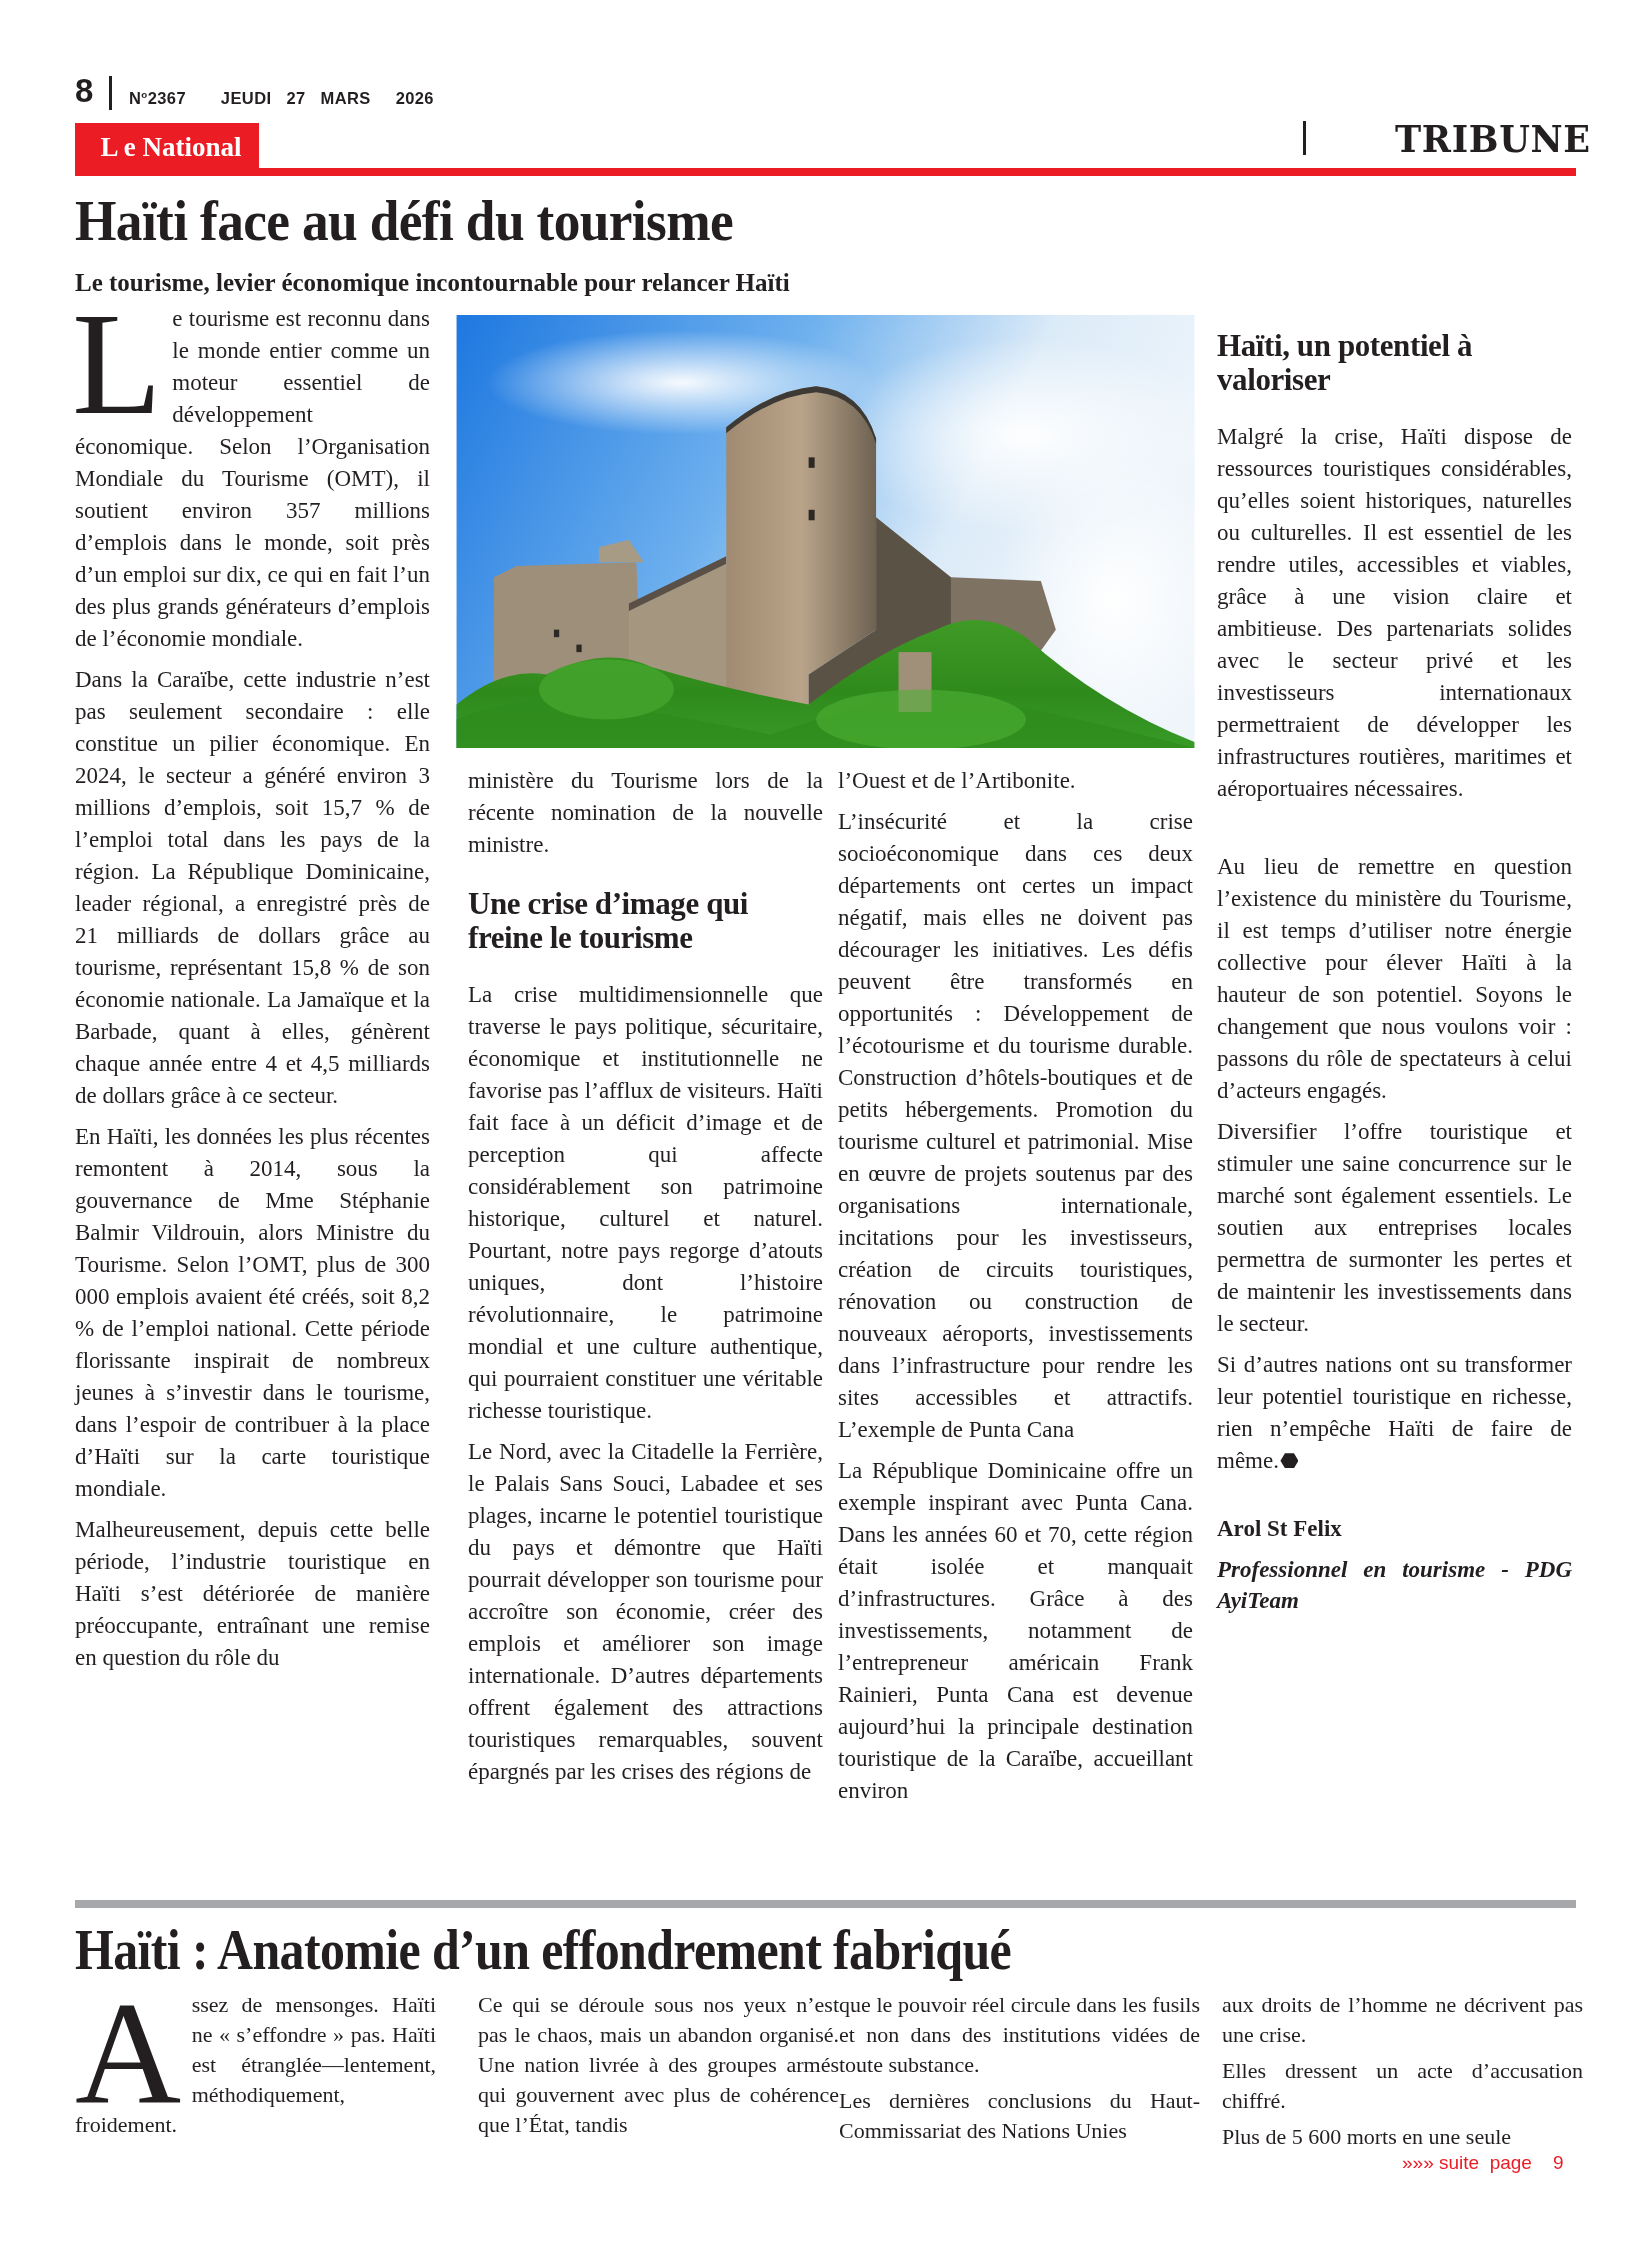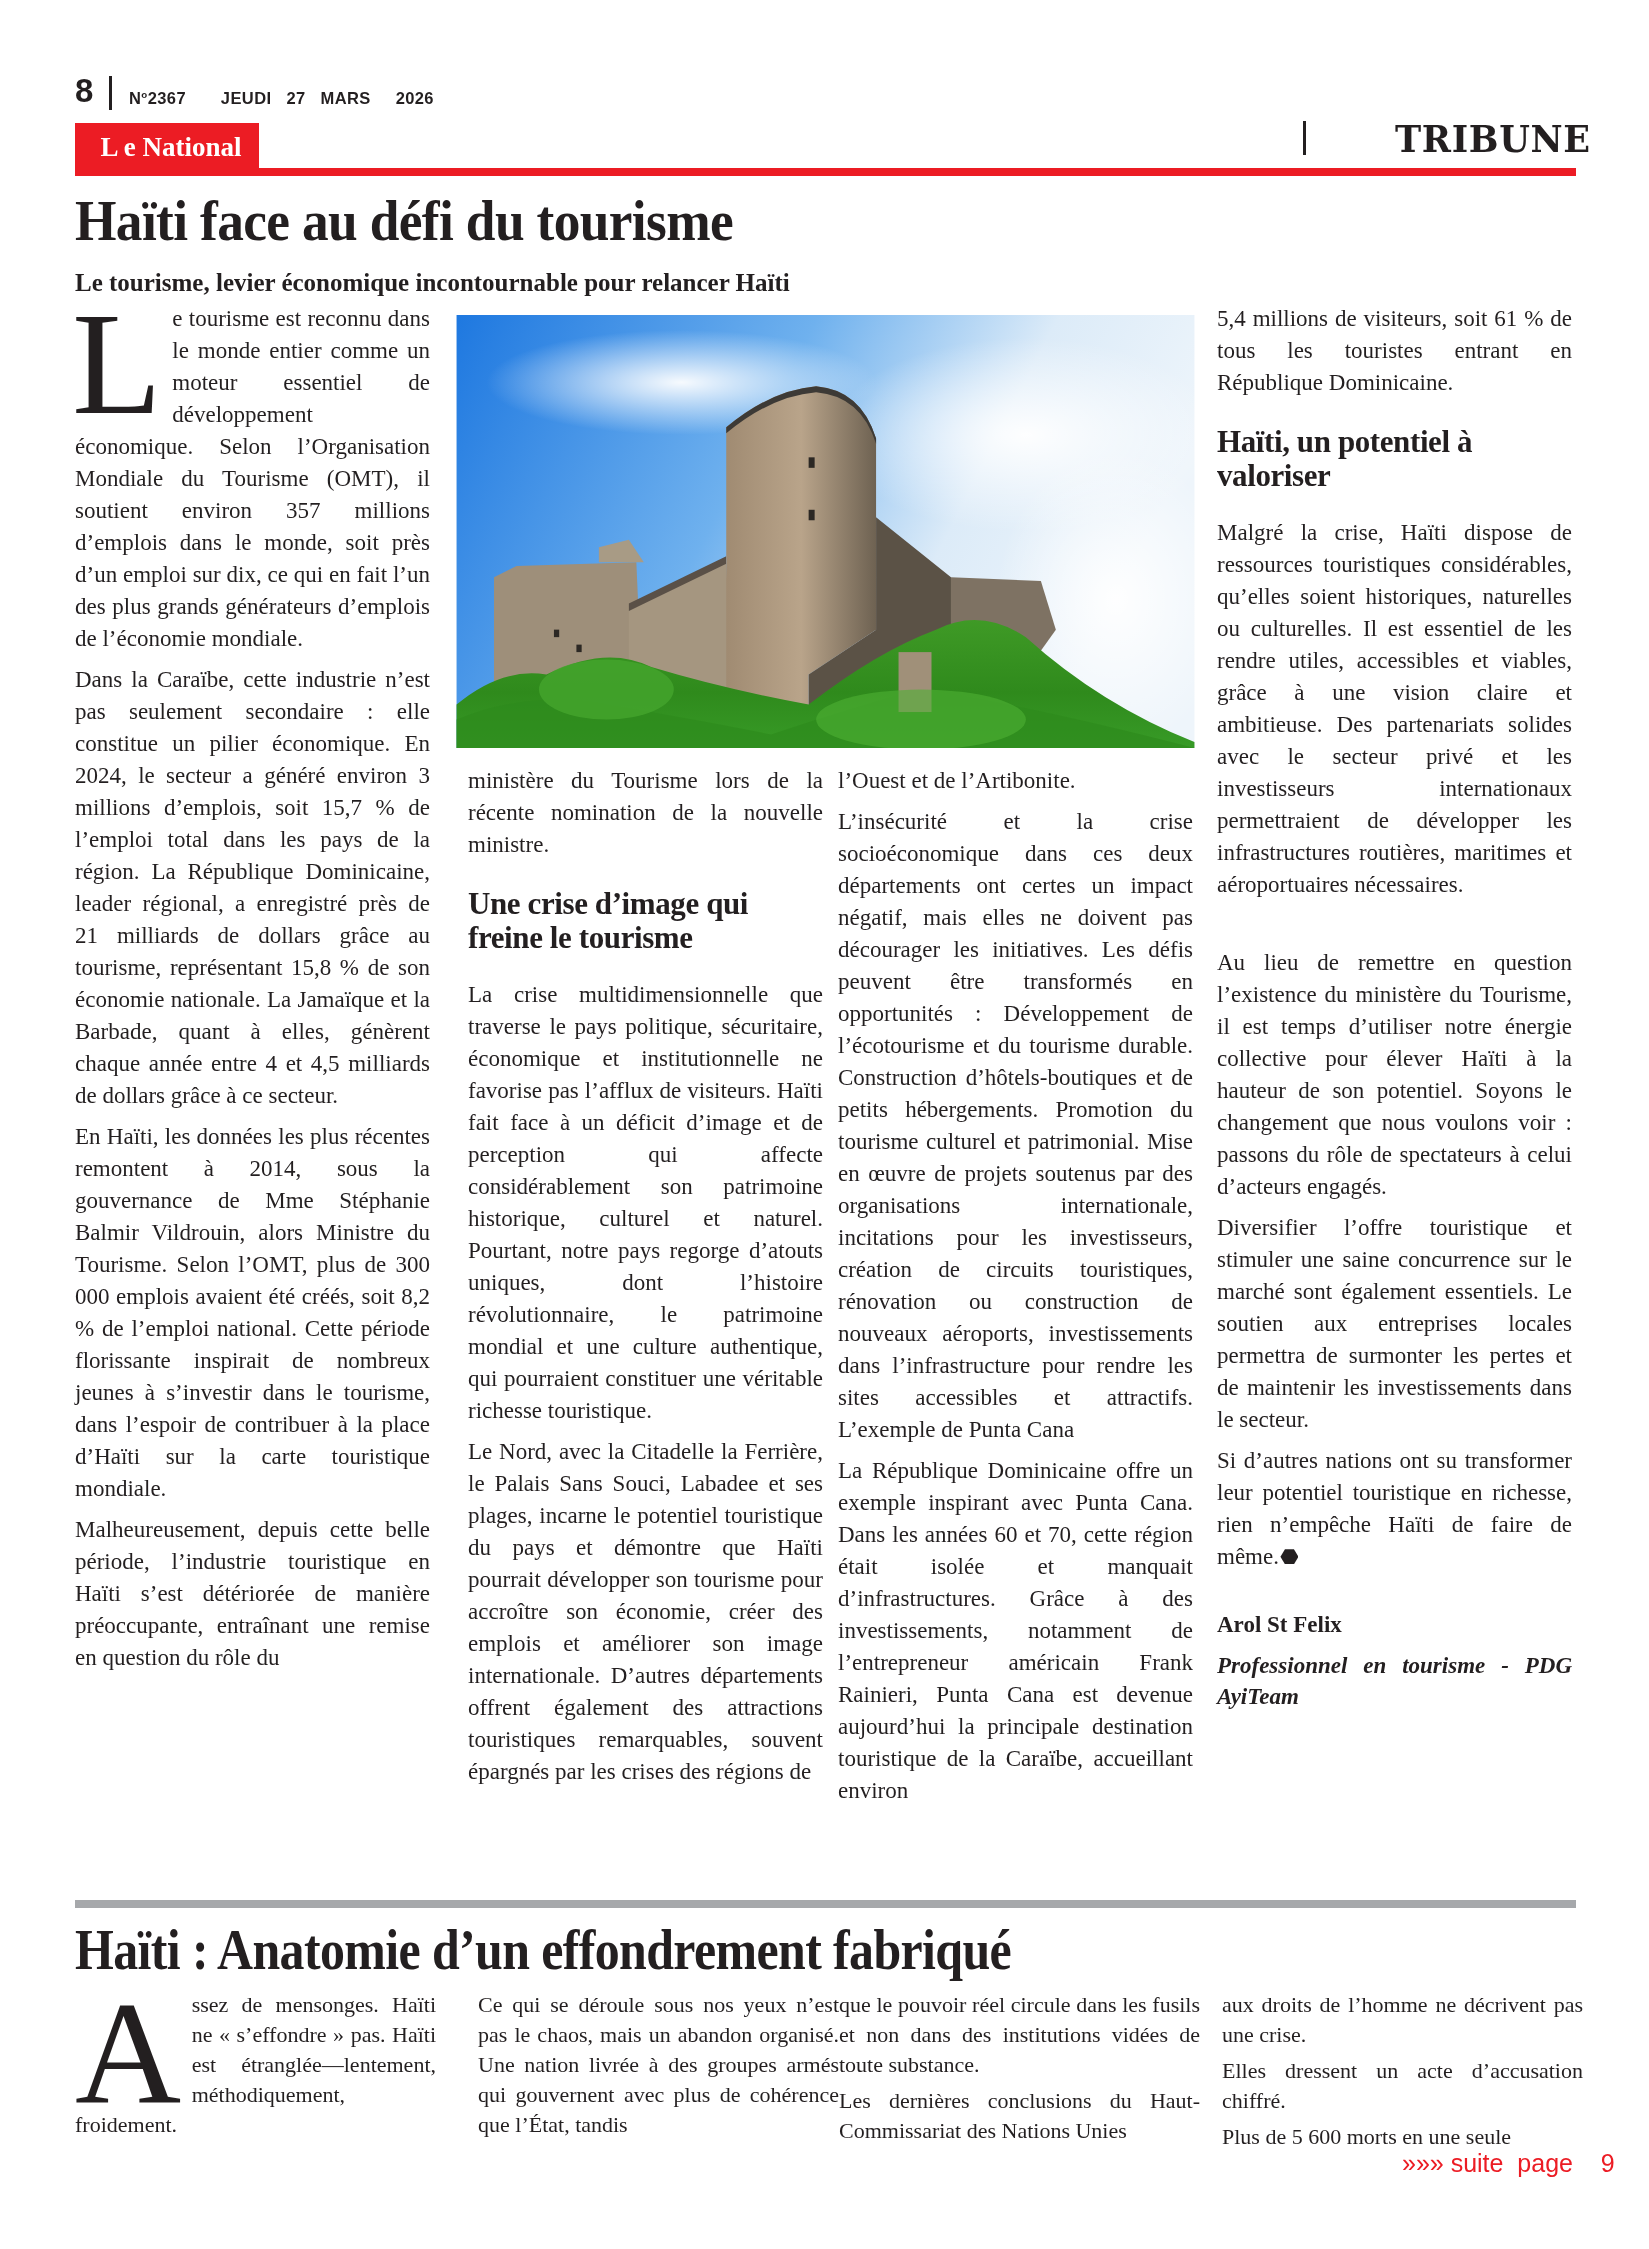--- a/index.html
+++ b/index.html
@@ -42,21 +42,21 @@
   
   .gray-rule { left:75px; top:1900px; width:1501px; height:8.2px; background:#a6a8ab; }
   .headline2 { left:75px; top:1916px; font-weight:bold; font-size:58px; line-height:67px; letter-spacing:-0.7px; transform:scaleX(0.86); transform-origin:left top; white-space:nowrap; }
   .col-b { position:absolute; font-size:22px; line-height:30px; text-align:justify; top:1990px; width:361px; }
   .col-b p { margin:0 0 6px 0; }
   .colb1 { left:75px; }
   .colb2 { left:457px;margin-left:21px; }
   .colb3 { left:839px; }
   .colb4 { left:1222px; }
   .dropcap2 { float:left; font-size:147px; line-height:114px; height:114px; margin:6px 10.5px 0 0; }
-  .continued { left:1402px; top:2152px; color:#ec1c24; font-family:"Liberation Sans", sans-serif; font-size:25px; line-height:22.5px; white-space:pre; }
+  .continued { left:1402px; top:2152px; color:#ec1c24; font-family:"Liberation Sans", sans-serif; font-size:19px; line-height:22.5px; white-space:pre; }
 </style>
 </head>
 <body>
 
 <div class="abs page-num">8</div>
 <div class="abs page-sep"></div>
 <div class="abs issue-meta"><span>N</span><sup>o</sup><span>2367</span>       <span>JEUDI</span>   <span>27</span>   <span>MARS</span>     <span>2026</span></div>
 
 <div class="abs brand-tab">
   <span>L e National</span>
@@ -136,21 +136,20 @@
   <p>Le Nord, avec la Citadelle la Ferrière, le Palais Sans Souci, Labadee et ses plages, incarne le potentiel touristique du pays et démontre que Haïti pourrait développer son tourisme pour accroître son économie, créer des emplois et améliorer son image internationale. D’autres départements offrent également des attractions touristiques remarquables, souvent épargnés par les crises des régions de</p>
 </div>
 
 <div class="col col3">
   <p>l’Ouest et de l’Artibonite.</p>
   <p>L’insécurité et la crise socioéconomique dans ces deux départements ont certes un impact négatif, mais elles ne doivent pas décourager les initiatives. Les défis peuvent être transformés en opportunités : Développement de l’écotourisme et du tourisme durable. Construction d’hôtels-boutiques et de petits hébergements. Promotion du tourisme culturel et patrimonial. Mise en œuvre de projets soutenus par des organisations internationale, incitations pour les investisseurs, création de circuits touristiques, rénovation ou construction de nouveaux aéroports, investissements dans l’infrastructure pour rendre les sites accessibles et attractifs. L’exemple de Punta Cana</p>
   <p>La République Dominicaine offre un exemple inspirant avec Punta Cana. Dans les années 60 et 70, cette région était isolée et manquait d’infrastructures. Grâce à des investissements, notamment de l’entrepreneur américain Frank Rainieri, Punta Cana est devenue aujourd’hui la principale destination touristique de la Caraïbe, accueillant environ</p>
 </div>
 
 <div class="col col4">
-  <p>5,4 millions de visiteurs, soit 61 % de tous les touristes entrant en République Dominicaine.</p>
   <h2 class="subhead">Haïti, un potentiel à valoriser</h2>
   <p style="margin-bottom:46px">Malgré la crise, Haïti dispose de ressources touristiques considérables, qu’elles soient historiques, naturelles ou culturelles. Il est essentiel de les rendre utiles, accessibles et viables, grâce à une vision claire et ambitieuse. Des partenariats solides avec le secteur privé et les investisseurs internationaux permettraient de développer les infrastructures routières, maritimes et aéroportuaires nécessaires.</p>
   <p>Au lieu de remettre en question l’existence du ministère du Tourisme, il est temps d’utiliser notre énergie collective pour élever Haïti à la hauteur de son potentiel. Soyons le changement que nous voulons voir : passons du rôle de spectateurs à celui d’acteurs engagés.</p>
   <p>Diversifier l’offre touristique et stimuler une saine concurrence sur le marché sont également essentiels. Le soutien aux entreprises locales permettra de surmonter les pertes et de maintenir les investissements dans le secteur.</p>
   <p><span>Si d’autres nations ont su transformer leur potentiel touristique en richesse, rien n’empêche Haïti de faire de même.</span><span class="end-mark"></span></p>
   <p class="byline">Arol St Felix</p>
   <p class="byline2">Professionnel en tourisme - PDG AyiTeam</p>
 </div>
 
 <div class="abs gray-rule"></div>

